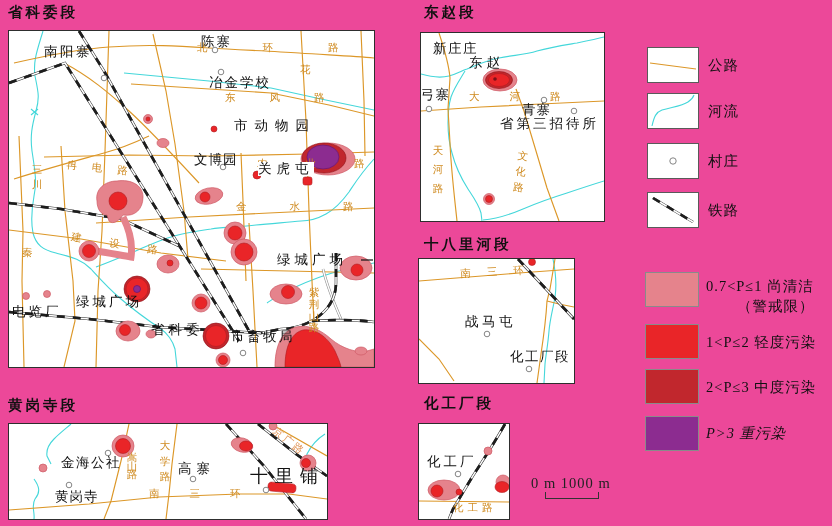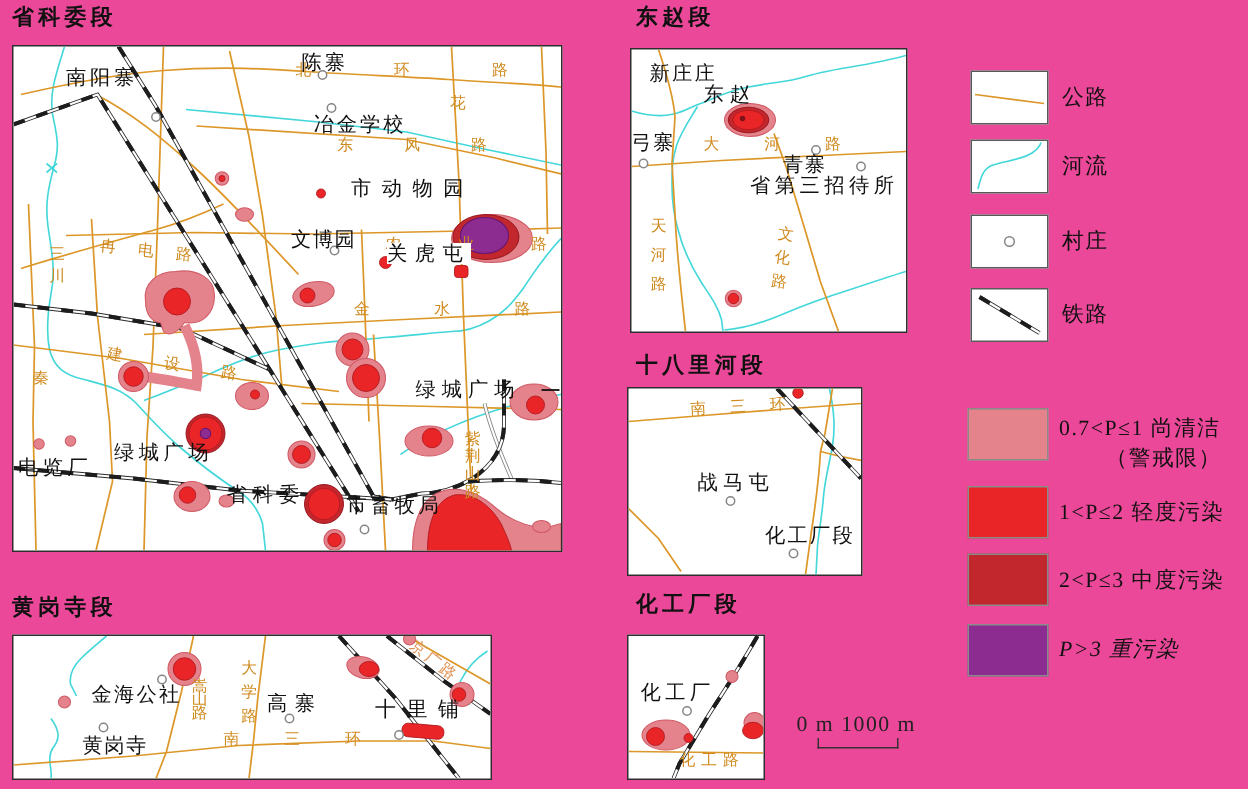--- a/index.html
+++ b/index.html
@@ -293,21 +293,21 @@
       <g>
         <circle class="vil" cx="99" cy="29" r="2.8"></circle>
         <circle class="vil" cx="60" cy="61" r="2.8"></circle>
         <circle class="vil" cx="184" cy="55" r="2.8"></circle>
         <circle class="vil" cx="257" cy="66" r="2.8"></circle>
       </g>
     </svg>
     <span class="lbl" style="left:52px;top:32px;letter-spacing:1.5px;">金海公社</span>
     <span class="lbl" style="left:46px;top:66px;letter-spacing:1px;">黄岗寺</span>
     <span class="lbl" style="left:169px;top:38px;letter-spacing:5px;">高寨</span>
-    <span class="lbl" style="left:241px;top:43px;letter-spacing:7px;font-size:14px;">十里铺</span>
+    <span class="lbl" style="left:241px;top:43px;letter-spacing:7px;font-size:18px;">十里铺</span>
     <span class="rl v" style="left:150px;top:7px;letter-spacing:16px;">大学路</span>
     <span class="rl" style="left:140px;top:65px;letter-spacing:30px;">南三环</span>
     <span class="rl v" style="left:117px;top:19px;letter-spacing:9px;">嵩山路</span>
     <span class="rl" style="left:268px;top:2px;letter-spacing:2px;color:#e09050;transform:rotate(38deg);transform-origin:left top;">京广路</span>
   </div>
 
   <div class="map" style="left:418px;top:423px;width:90px;height:95px;">
     <svg width="90" height="95" viewBox="0 0 90 95">
       <defs>
           <path id="m5r" d="M86,0 C70,28 60,42 52,55 C46,65 40,75 34,85 L30,95"></path>

